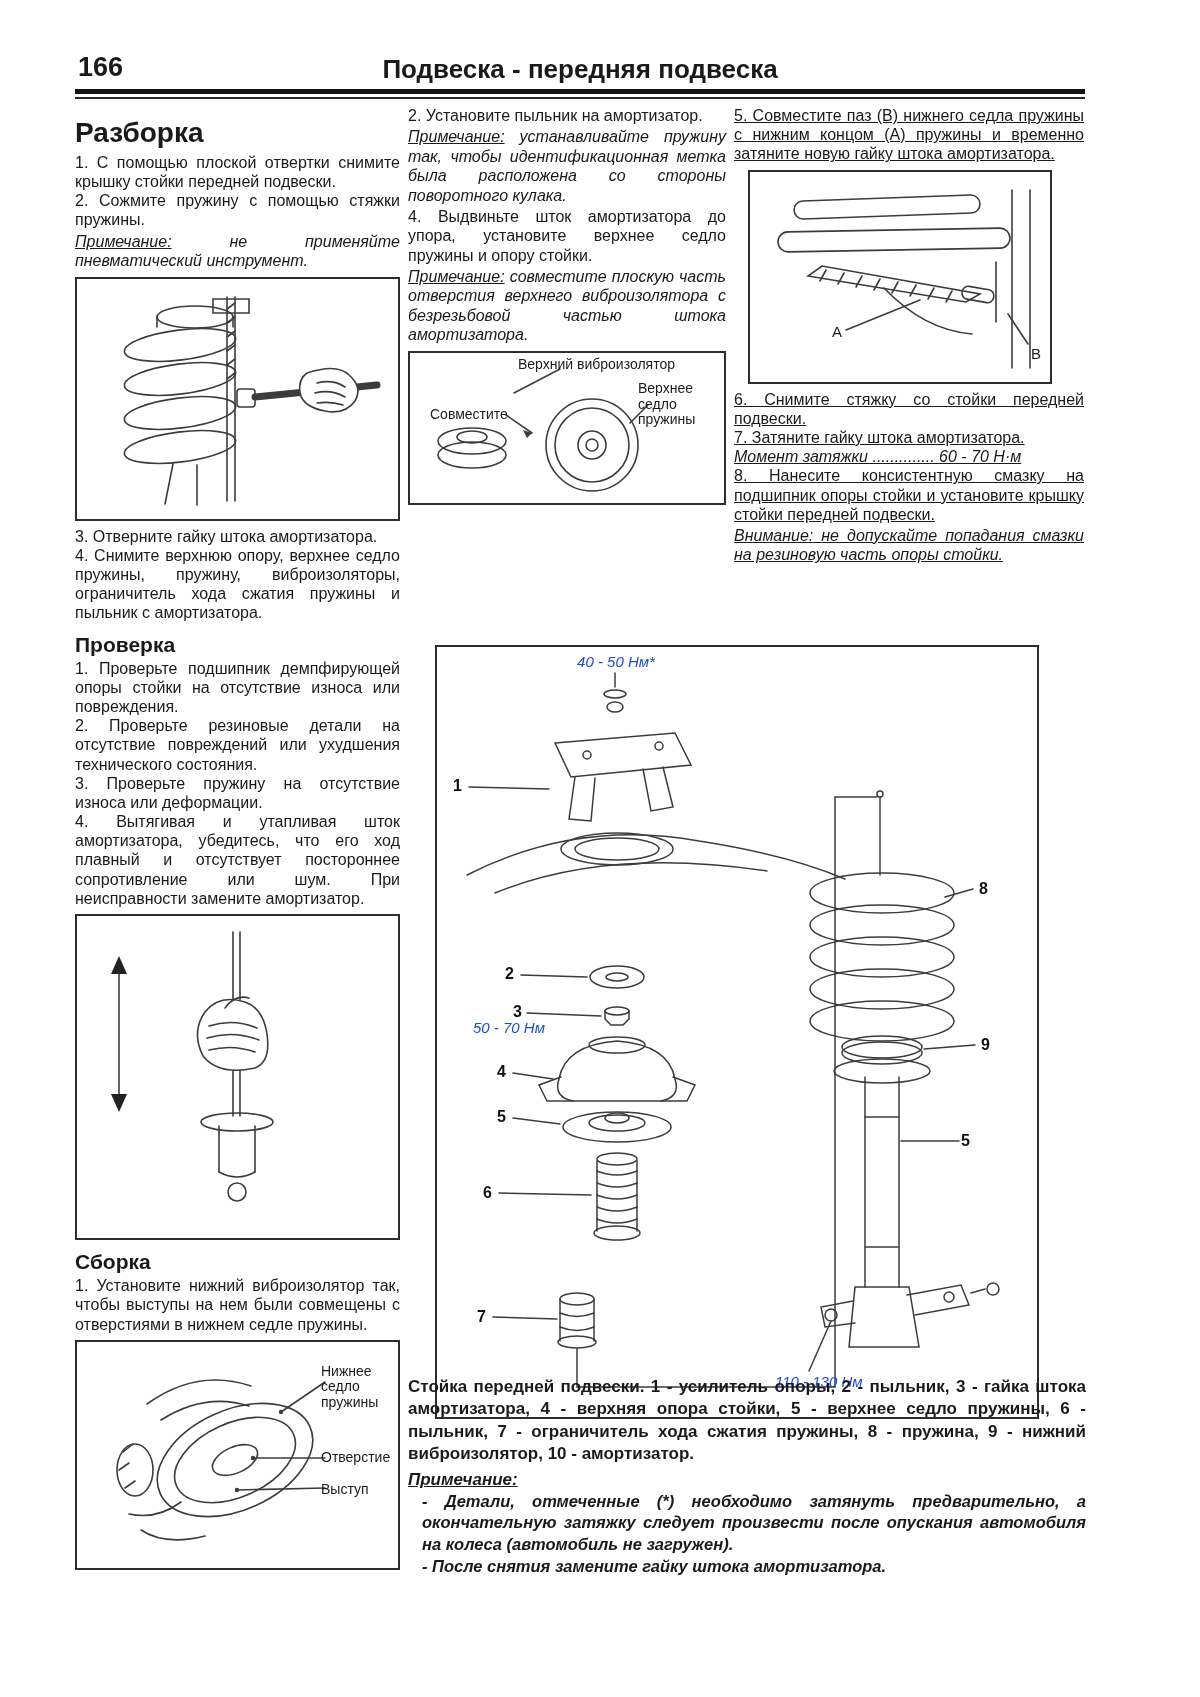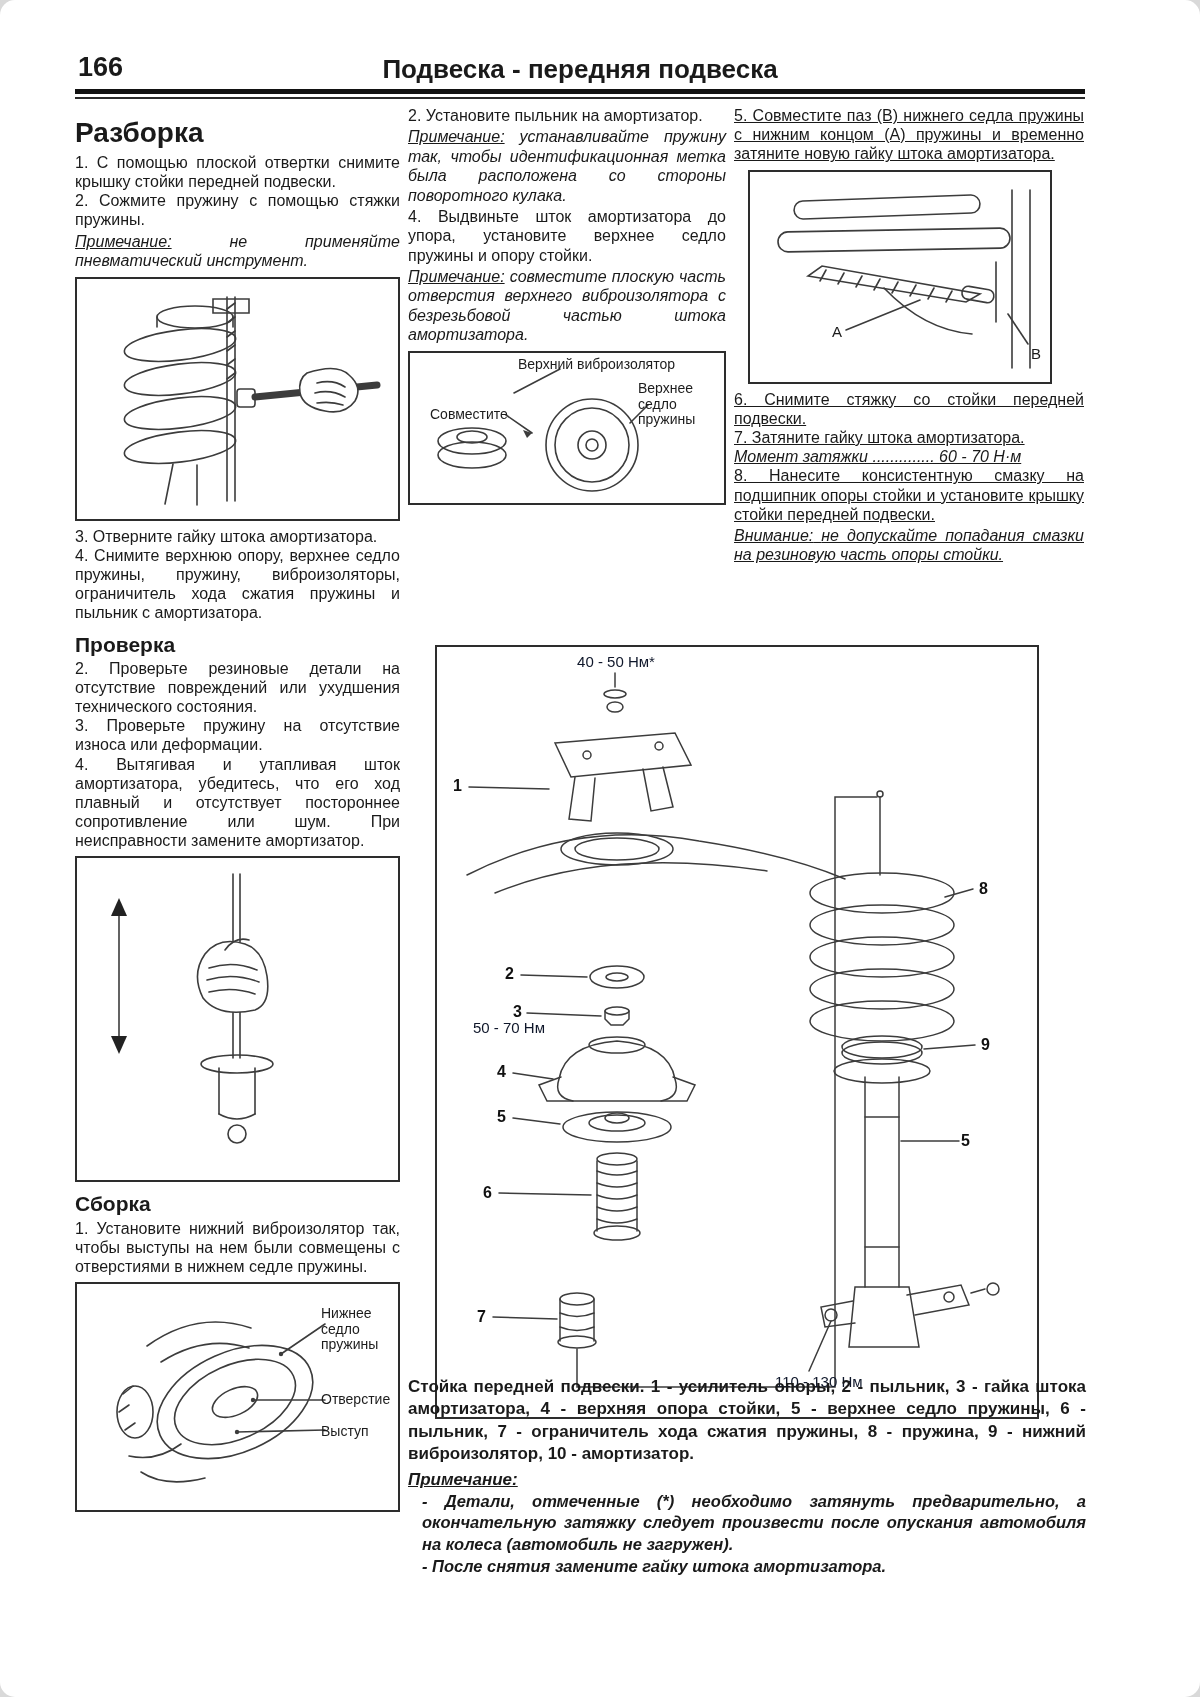--- a/index.html
+++ b/index.html
@@ -1,17 +1,17 @@
 <!DOCTYPE html>
 <html><head>
 <meta charset="utf-8">
 <style>
   html,body{margin:0;padding:0;background:#d9d9d9;}
   .page{position:relative;width:1200px;height:1697px;background:#ffffff;
-        font-family:"Liberation Sans",sans-serif;color:#1a1a1a;overflow:hidden;border-radius:15px;}
+        font-family:"Liberation Sans",sans-serif;color:#1a1a1a;overflow:hidden;}
   
   .pgnum{position:absolute;left:78px;top:52px;font-size:27px;font-weight:bold;}
   .htitle{position:absolute;left:75px;top:54px;width:1010px;text-align:center;
           font-size:26px;font-weight:bold;}
   .rule1{position:absolute;left:75px;top:89px;width:1010px;height:5px;background:#121212;}
   .rule2{position:absolute;left:75px;top:97px;width:1010px;height:2px;background:#2a2a2a;}
   
   .col{position:absolute;top:106px;}
   .col-left{left:75px;width:325px;}
   .col-mid{left:408px;width:318px;}
@@ -20,21 +20,21 @@
   h3.sec{margin:10px 0 3px 0;font-size:21px;line-height:1.1;}
   p.step{margin:0;font-size:16px;line-height:1.2;text-align:justify;}
   p.note{margin:2px 0;font-size:16px;line-height:1.22;text-align:justify;font-style:italic;}
   .nl{text-decoration:underline;}
   .torq{font-style:italic;}
   
   .fig{position:relative;border:2px solid #2d2d2d;margin:6px 0;background:#fff;}
   .fig svg{display:block;}
   .fl{position:absolute;font-size:14px;line-height:1.12;color:#1c1c1c;}
   .pn{position:absolute;font-size:16px;font-weight:bold;color:#111;}
-  .tq{position:absolute;font-size:15px;color:#0f172a;}
+  .tq{position:absolute;font-size:15px;color:#1d4ed8;font-style:italic;}
   .fig1{height:240px;} .fig2{height:322px;} .fig3{height:226px;padding-left:8px;}
   .fig4{height:150px;} .fig5{height:210px;width:300px;margin-left:14px;}
   
   .bigfig{position:absolute;left:435px;top:645px;width:600px;height:770px;
           border:2px solid #2d2d2d;background:#fff;}
   
   .capwrap{position:absolute;left:408px;top:1376px;width:678px;}
   .cap{margin:0;font-size:17px;font-weight:bold;line-height:1.32;text-align:justify;}
   .capnl{margin:4px 0 1px 0;font-size:17px;font-weight:bold;font-style:italic;
          text-decoration:underline;}
@@ -75,20 +75,21 @@
           <path d="M240 104 q16 -4 28 4 M238 114 q16 -4 30 4 M240 124 q14 -2 26 2"></path>
           <path d="M96 185 l-8 40 M120 186 v40"></path>
         </g>
       </svg>
     </div>
 
     <p class="step">3. Отверните гайку штока амортизатора.</p>
     <p class="step">4. Снимите верхнюю опору, верхнее седло пружины, пружину, виброизоляторы, ограничитель хода сжатия пружины и пыльник с амортизатора.</p>
 
     <h3 class="sec">Проверка</h3>
+    <p class="step">1. Проверьте подшипник демпфирующей опоры стойки на отсутствие износа или повреждения.</p>
     <p class="step">2. Проверьте резиновые детали на отсутствие повреждений или ухудшения технического состояния.</p>
     <p class="step">3. Проверьте пружину на отсутствие износа или деформации.</p>
     <p class="step">4. Вытягивая и утапливая шток амортизатора, убедитесь, что его ход плавный и отсутствует постороннее сопротивление или шум. При неисправности замените амортизатор.</p>
 
     <div class="fig fig2">
       <svg viewBox="0 0 321 318" width="321" height="318">
         <g stroke="#3c3c3c" fill="none" stroke-width="1.6" stroke-linecap="round">
           <path d="M42 58 V178"></path>
           <path d="M42 40 l-8 18 h16 z" fill="#222" stroke="none"></path>
           <path d="M42 196 l-8 -18 h16 z" fill="#222" stroke="none"></path>

